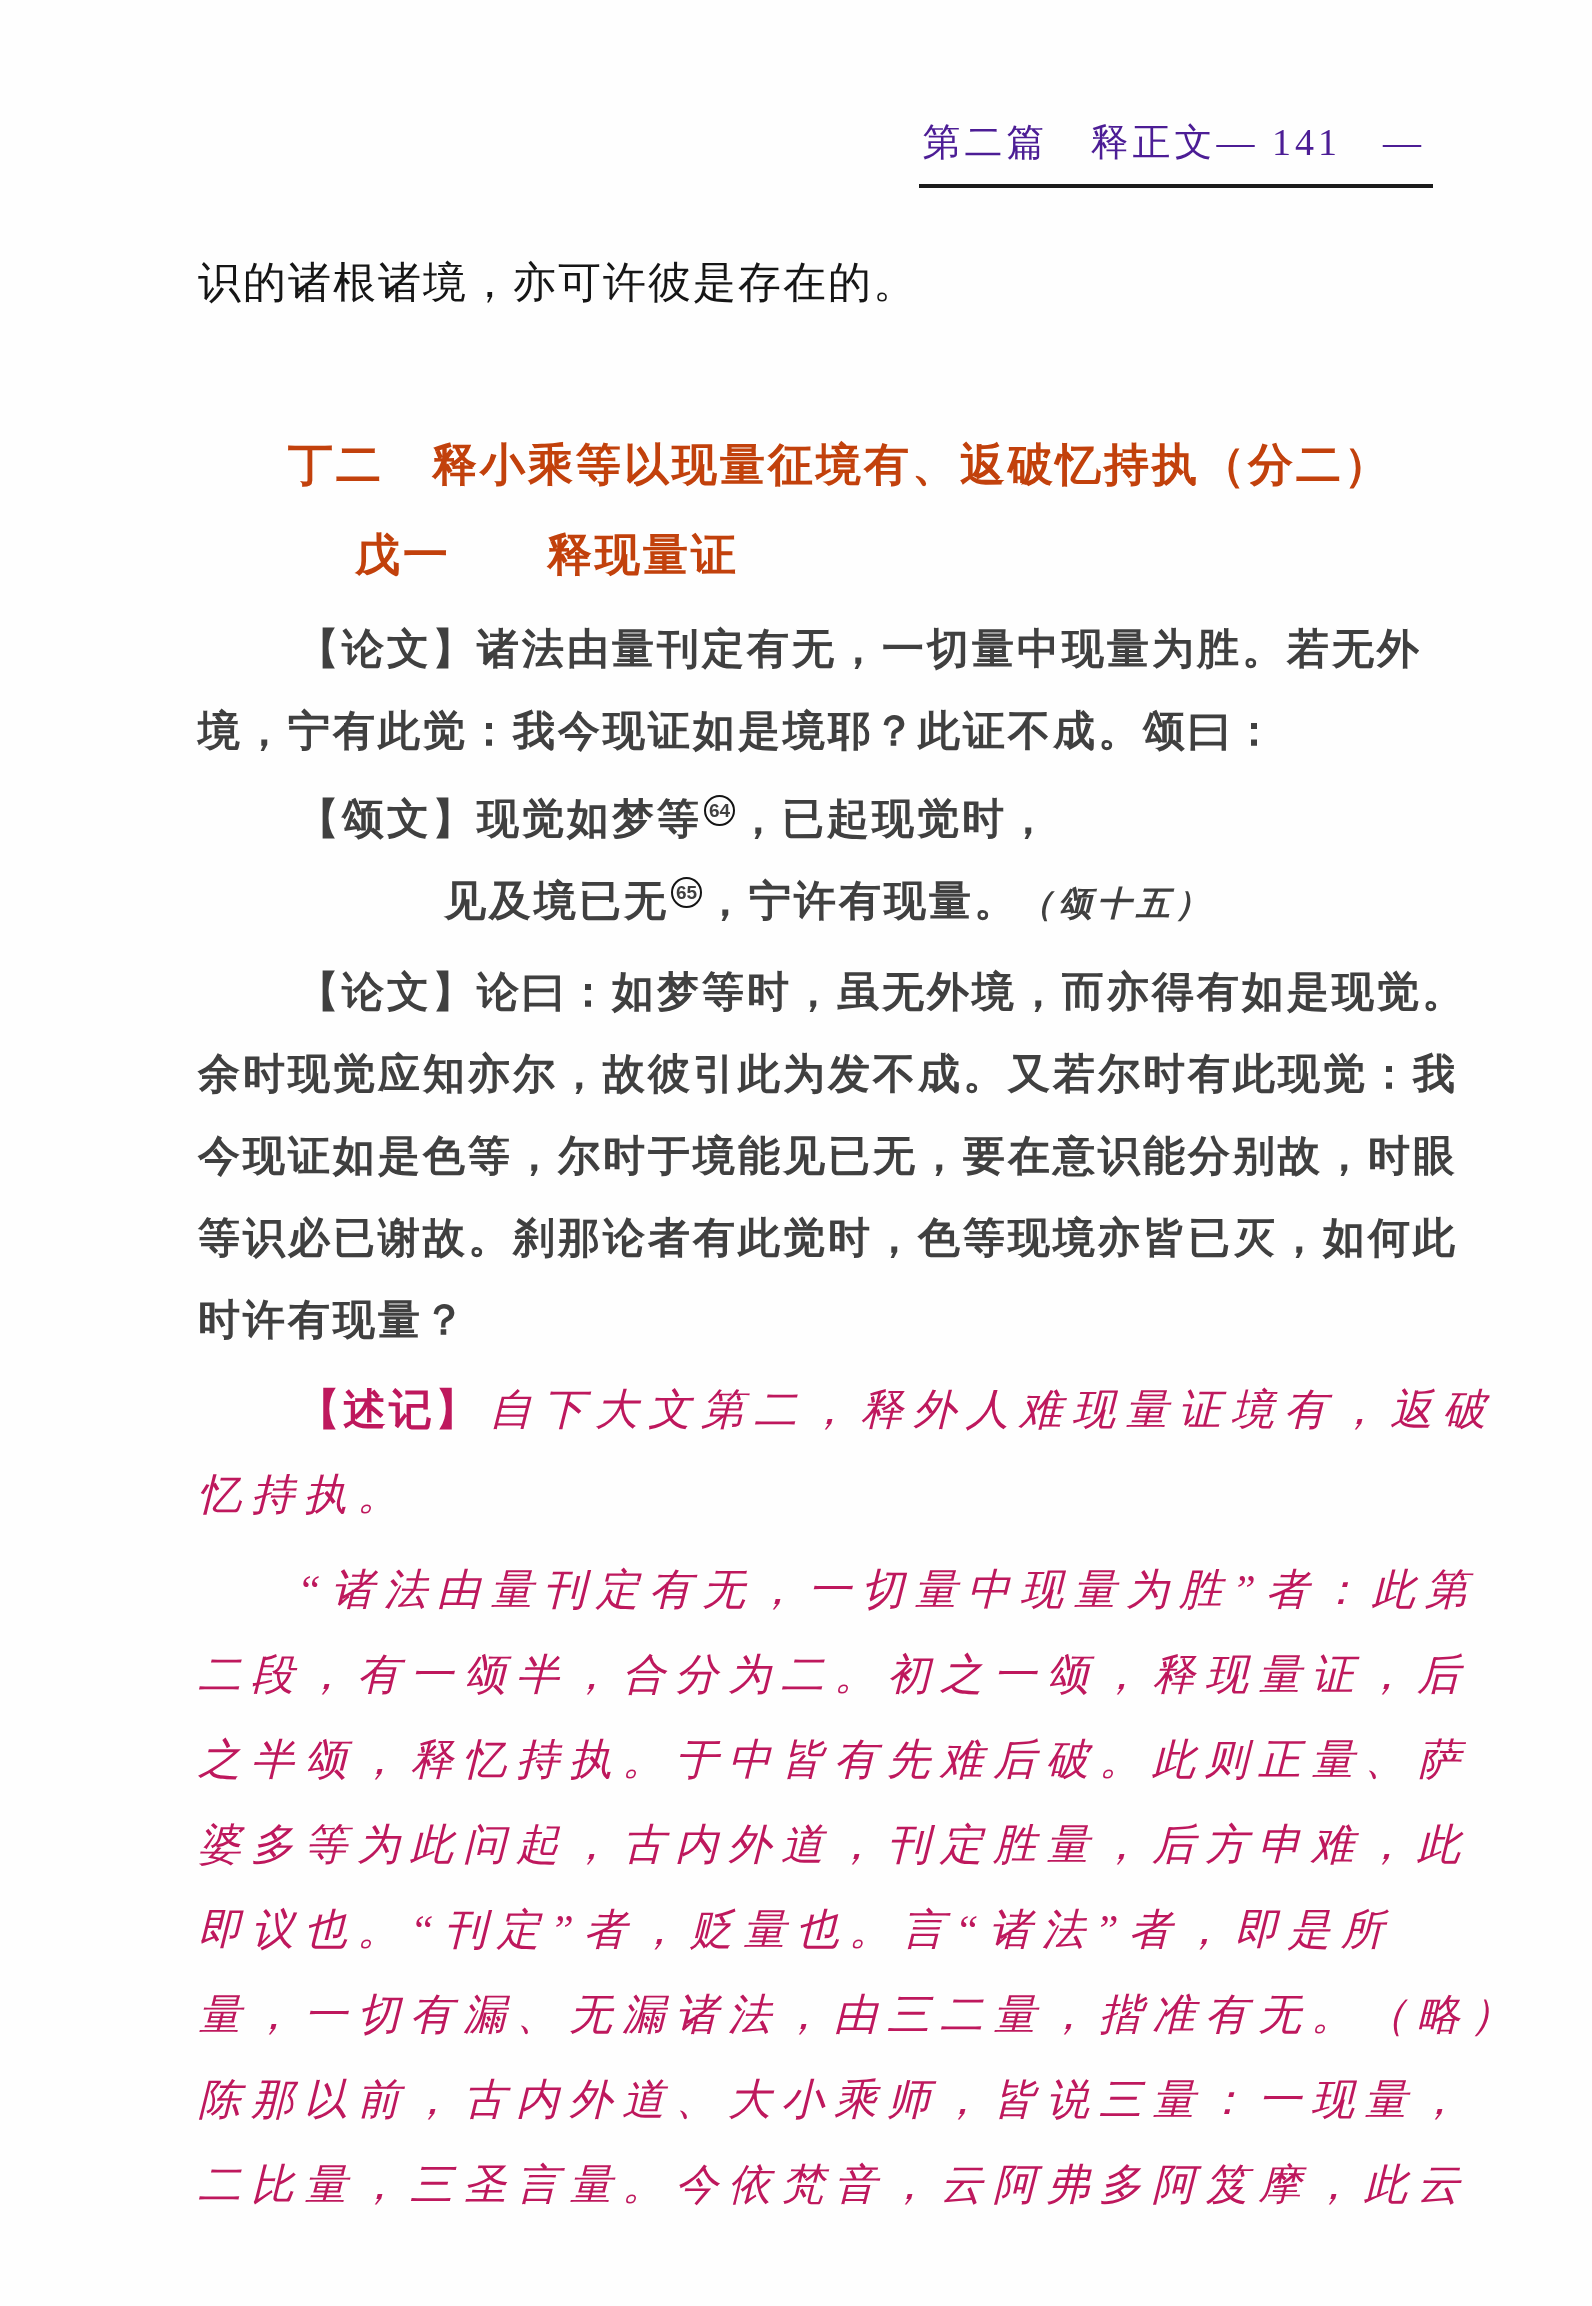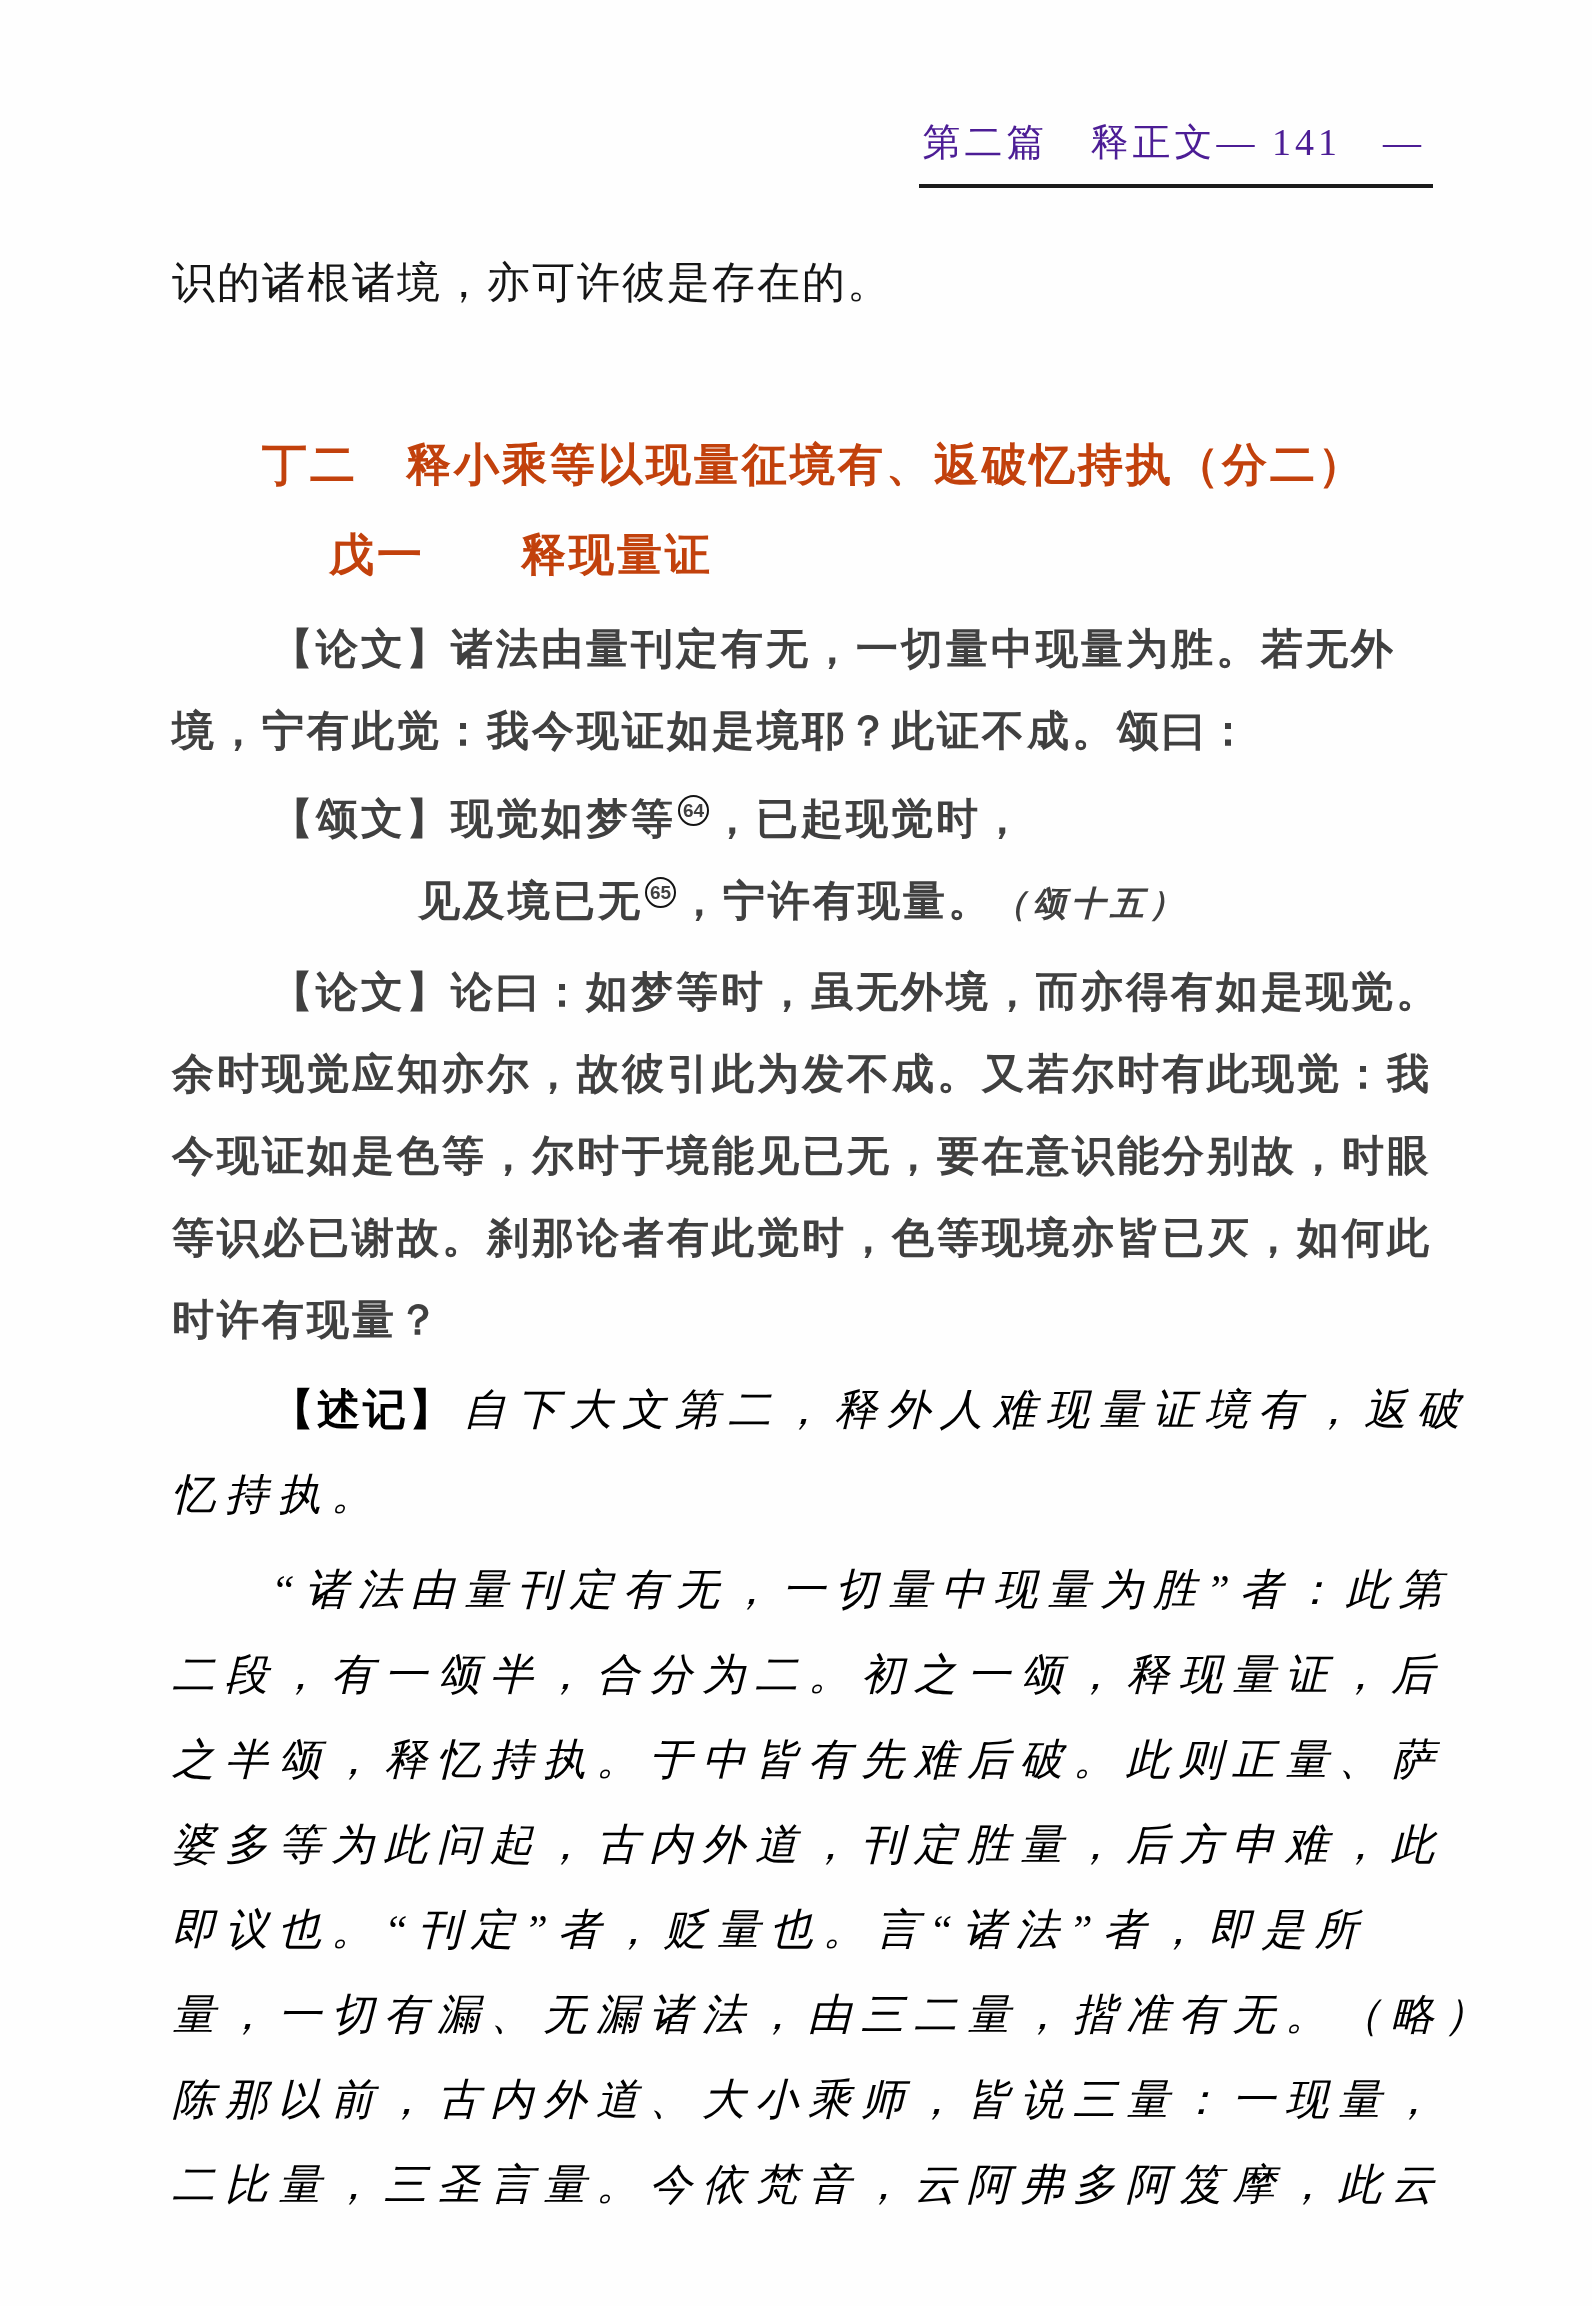--- a/index.html
+++ b/index.html
@@ -20,21 +20,21 @@
     font-family: "Liberation Serif", serif;
     font-size: 38px;
     letter-spacing: 4px;
     color: #4c1d95;
     border-bottom: 4px solid #1b1b1b;
     padding: 0 8px 16px 4px;
     white-space: nowrap;
   }
   .content {
     position: absolute;
-    left: 172px;
+    left: 198px;
     top: 242px;
     width: 1281px;
   }
   .line {
     line-height: 82px;
     white-space: nowrap;
   }
   
   .blk-body-song {
     font-family: "Liberation Serif", serif;
@@ -60,21 +60,21 @@
     letter-spacing: 3px;
     color: #404040;
     margin-bottom: 6px;
   }
   
   .blk-shuji {
     font-family: "Liberation Serif", serif;
     font-style: italic;
     font-size: 43px;
     letter-spacing: 10px;
-    color: #000000;
+    color: #be185d;
     margin-bottom: 10px;
   }
   .blk-shuji .line { line-height: 85px; }
   .blk-shuji .label {
     font-style: normal;
     font-family: "Liberation Sans", sans-serif;
     font-weight: 600;
     letter-spacing: 3px;
     margin-right: 8px;
   }

